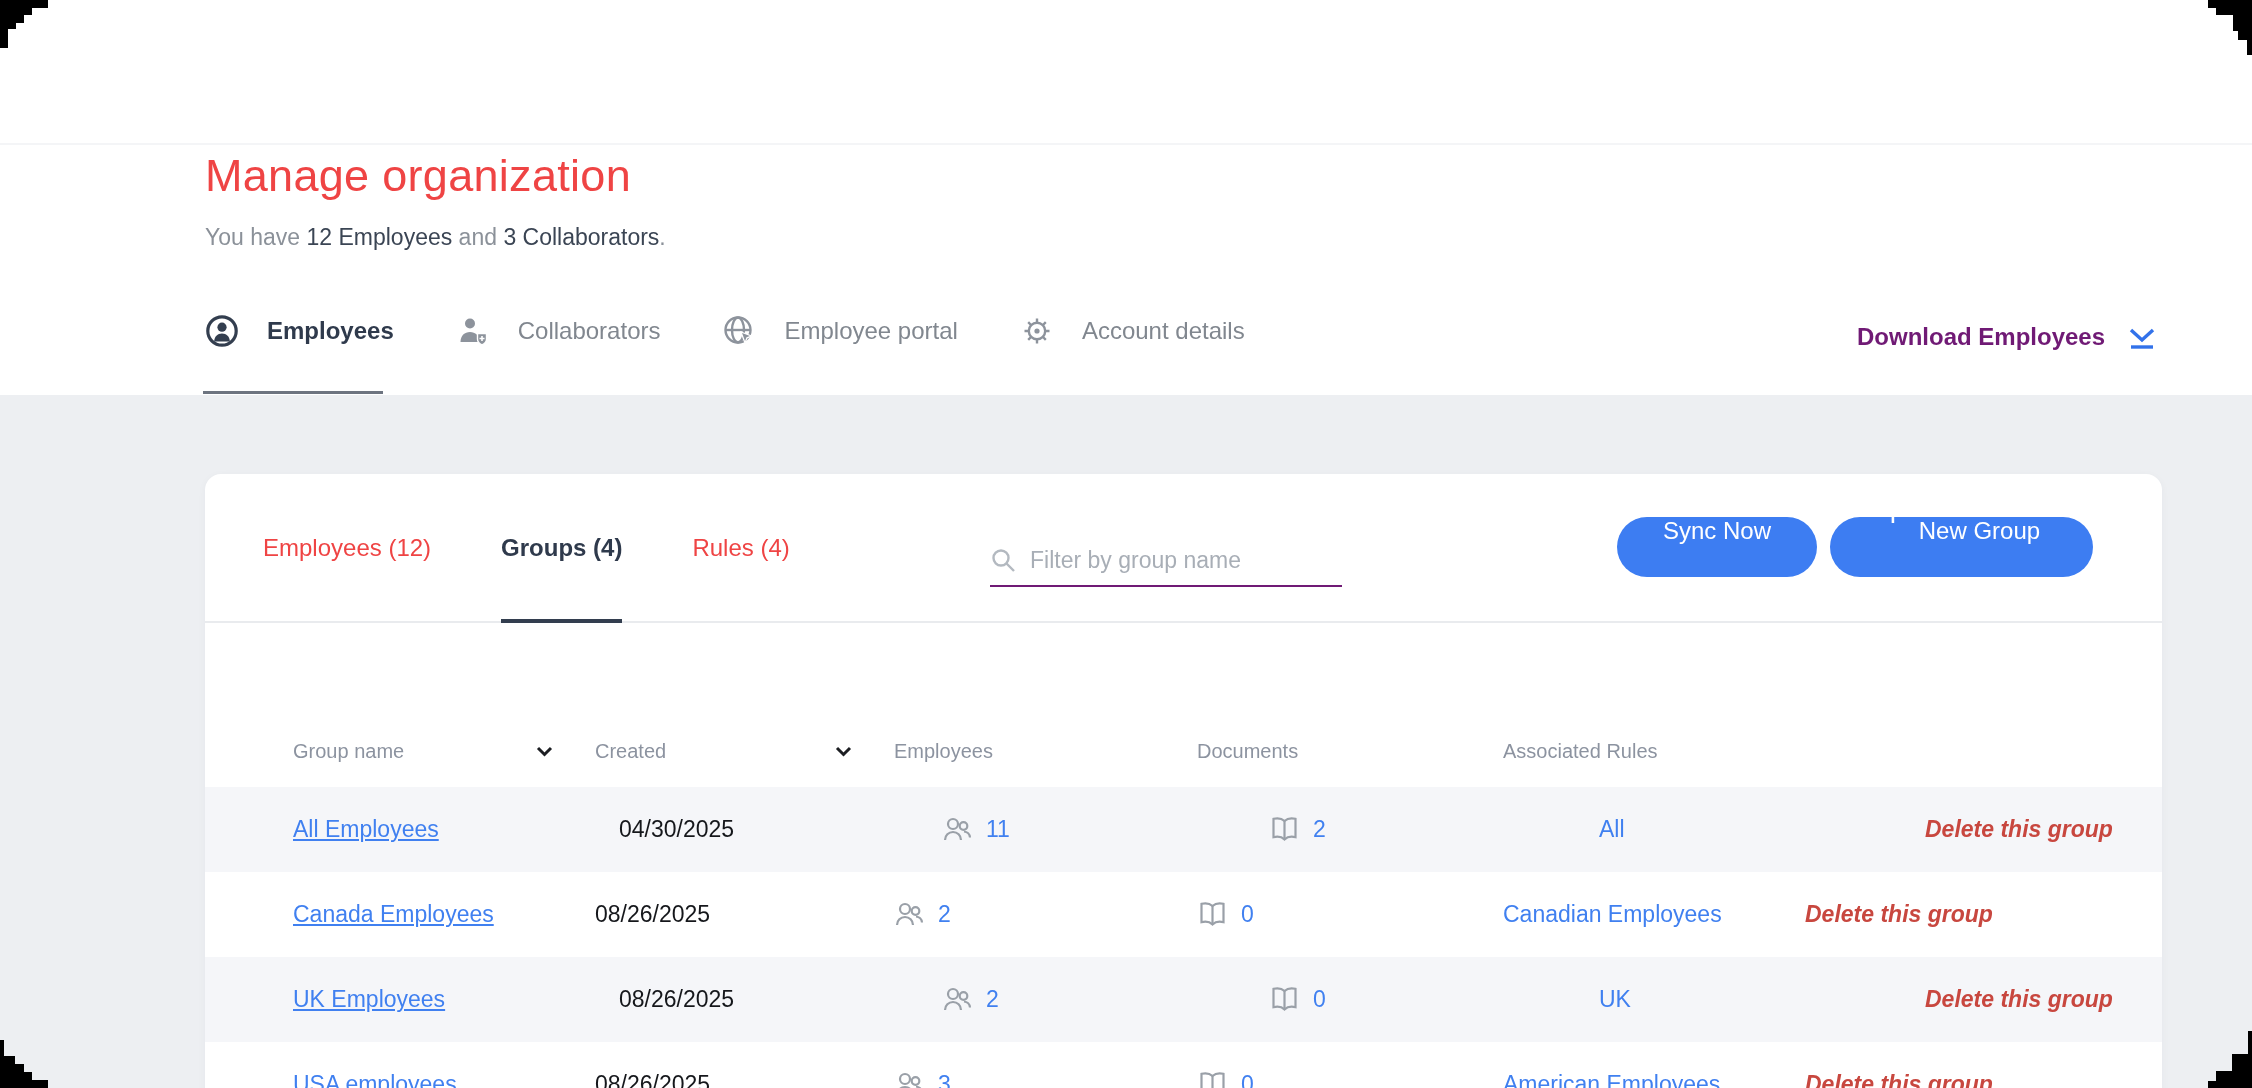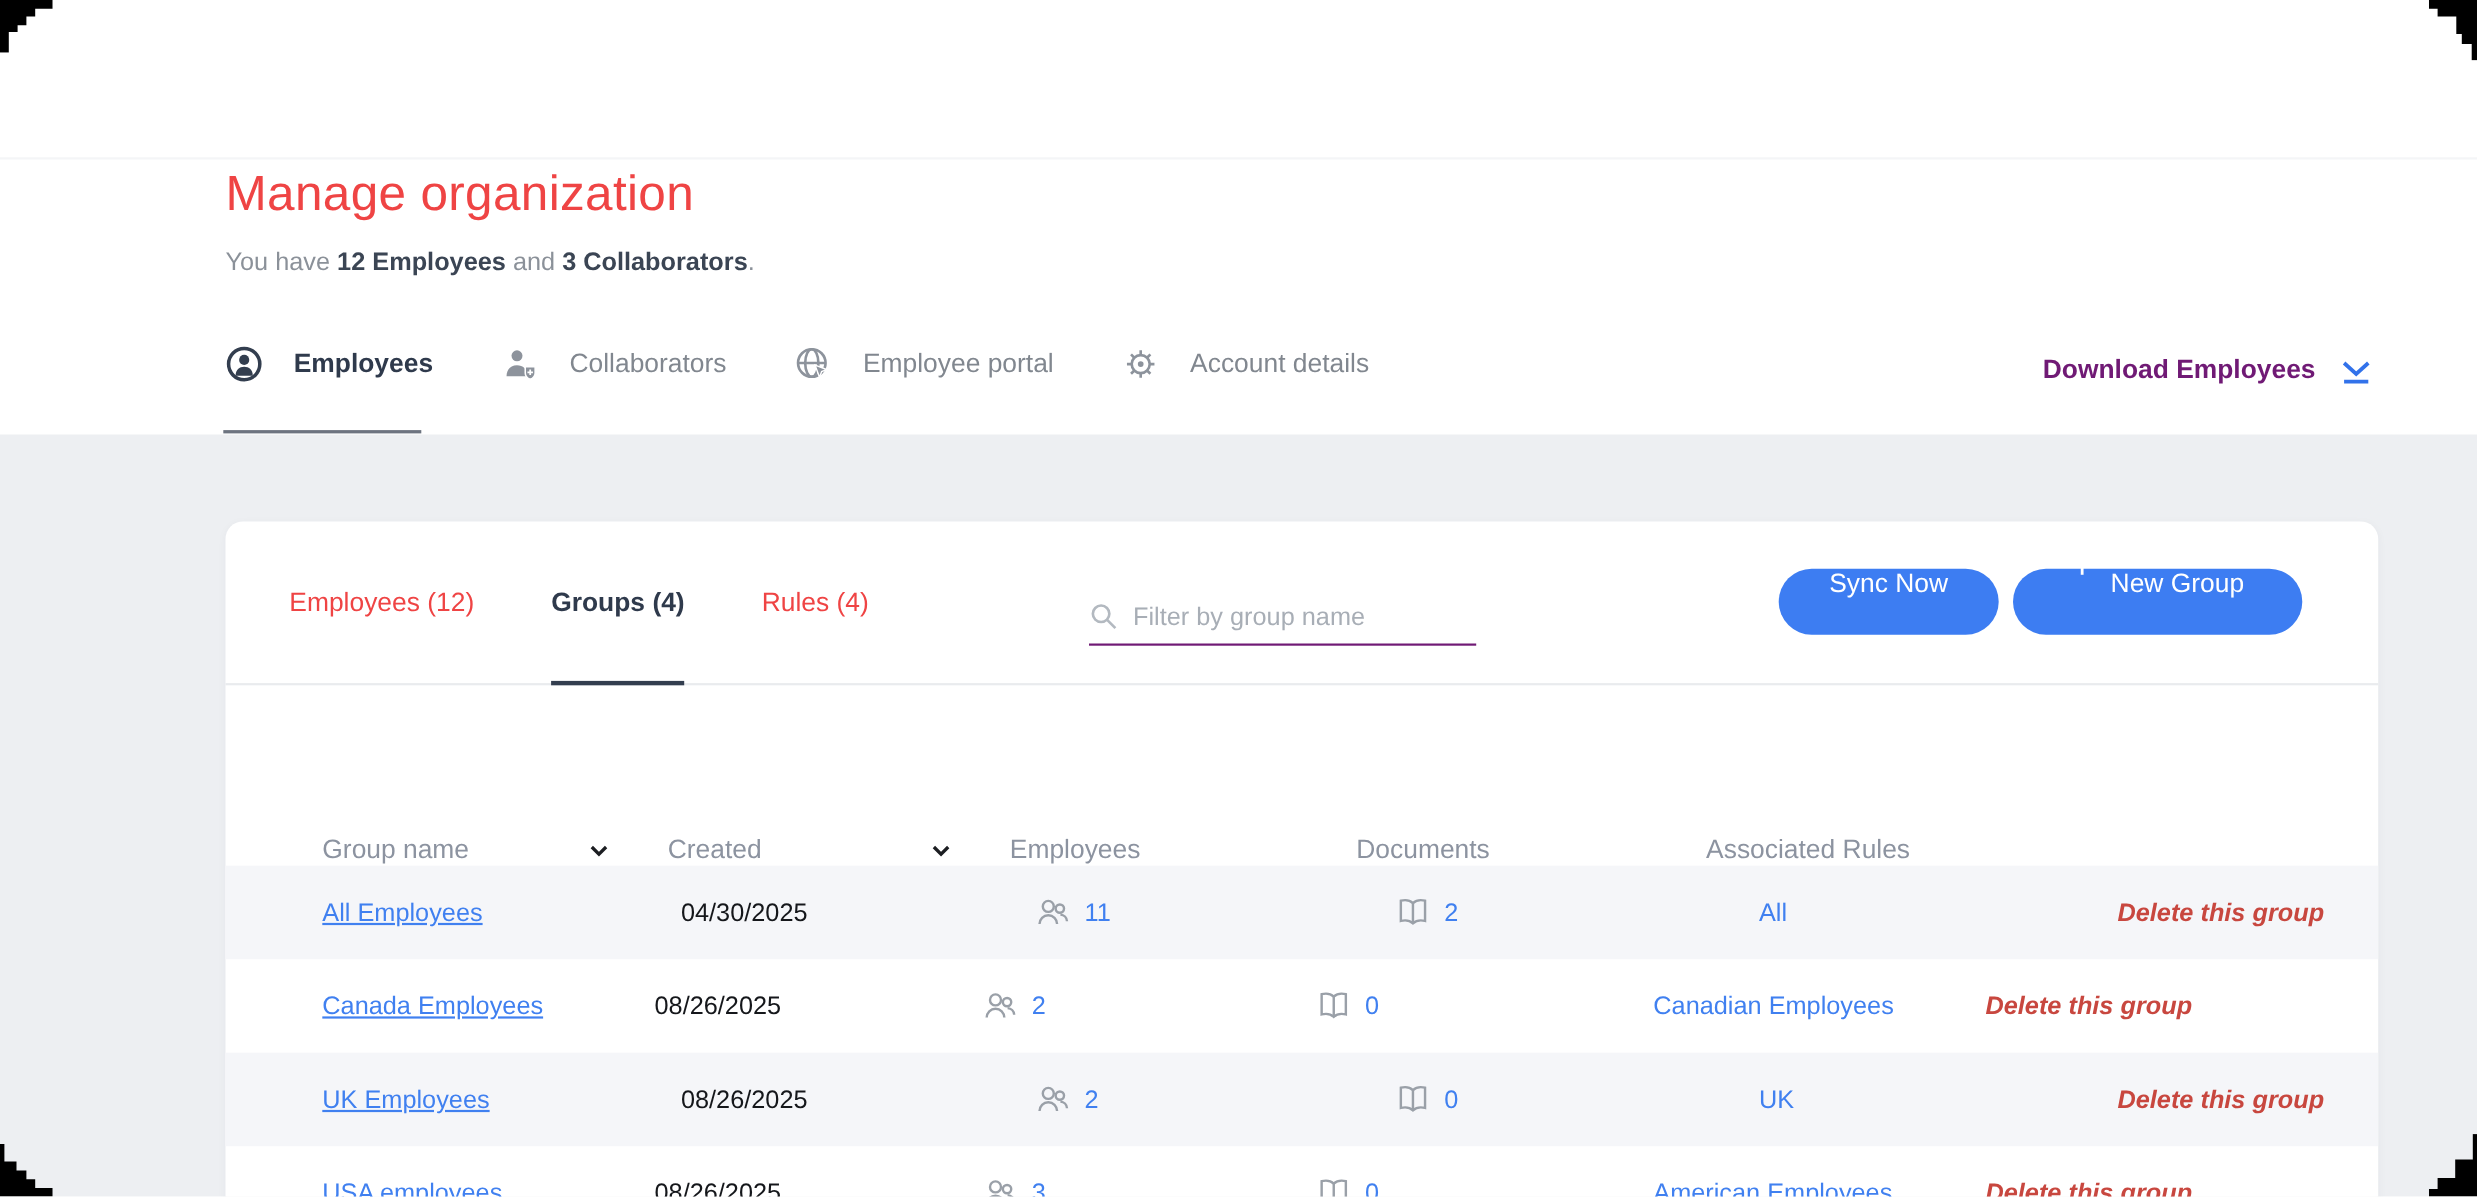--- a/index.html
+++ b/index.html
@@ -6,21 +6,21 @@
   html,body { background:#ffffff; }
   .page {
     position:relative; width:2252px; height:1088px; overflow:hidden;
     background:#ffffff; font-family:"Liberation Sans", sans-serif;
   }
   .topline { position:absolute; left:0; top:143px; width:100%; height:2px; background:#f4f5f7; }
 
   
   .title { position:absolute; left:205px; top:150px; font-size:45px; font-weight:500; color:#ef4444; letter-spacing:.3px; }
   .subtitle { position:absolute; left:205px; top:224px; font-size:23px; color:#8b9199; }
-  .subtitle .strong { color:#3b4554; font-weight:700; }
+  .subtitle .strong { color:#3b4554; font-weight:400; }
 
   .nav { position:absolute; left:205px; top:314px; display:flex; align-items:center; gap:62px; }
   .nav-item { display:flex; align-items:center; gap:15px; font-size:24px; color:#81878f; cursor:default; }
   .nav-item.active { color:#2f3a4c; font-weight:700; }
   .nav-underline { position:absolute; left:203px; top:391px; width:180px; height:3px; background:#6d7480; }
 
   .download { position:absolute; left:1857px; top:322px; display:flex; align-items:center; gap:22px;
               font-size:24px; font-weight:700; color:#701a75; }
 
   
@@ -41,21 +41,21 @@
   .search input::placeholder { color:#a8aeb6; }
 
   .btn { position:absolute; top:43px; height:60px; border:none; border-radius:30px; background:#3d7df2;
          color:#ffffff; font-size:24px; font-family:"Liberation Sans", sans-serif;
          display:flex; justify-content:center; gap:16px; cursor:pointer; }
   .btn-sync { left:1412px; width:200px; }
   .btn-new  { left:1625px; width:263px; }
   .btn-new .plus { font-size:34px; font-weight:300; line-height:0; margin-top:-3px; }
 
   
-  .thead { display:flex; align-items:flex-end; height:164px; padding:92px 0 0 88px; font-size:24px; color:#8c93a0;gap:12px; }
+  .thead { display:flex; align-items:center; height:164px; padding:92px 0 0 88px; font-size:20px; color:#8c93a0; }
   .c1{width:302px;} .c2{width:299px;} .c3{width:303px;} .c4{width:306px;} .c5{width:302px;} .c6{flex:1;}
   .th { display:flex; align-items:center; justify-content:space-between; padding-right:42px; }
   .th .lbl { white-space:nowrap; }
   .row { display:flex; align-items:center; height:85px; padding-left:88px; font-size:23px; }
   .row.gray { background:#f5f6f9;gap:24px; }
   .cell { display:flex; align-items:center; }
   .grp  { color:#4080f0; text-decoration:underline; cursor:pointer; white-space:nowrap; }
   .date { color:#15171b; }
   .num  { color:#4080f0; cursor:pointer; }
   .icn  { display:flex; margin-right:13px; }

